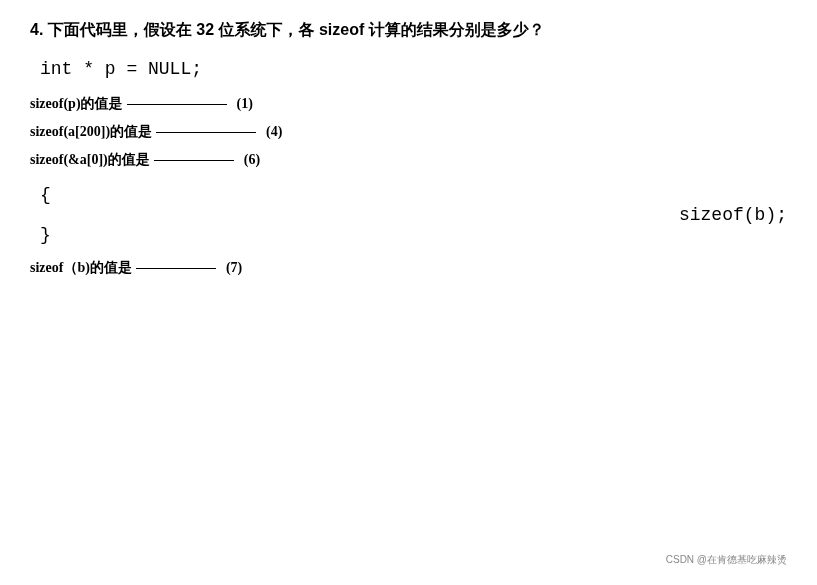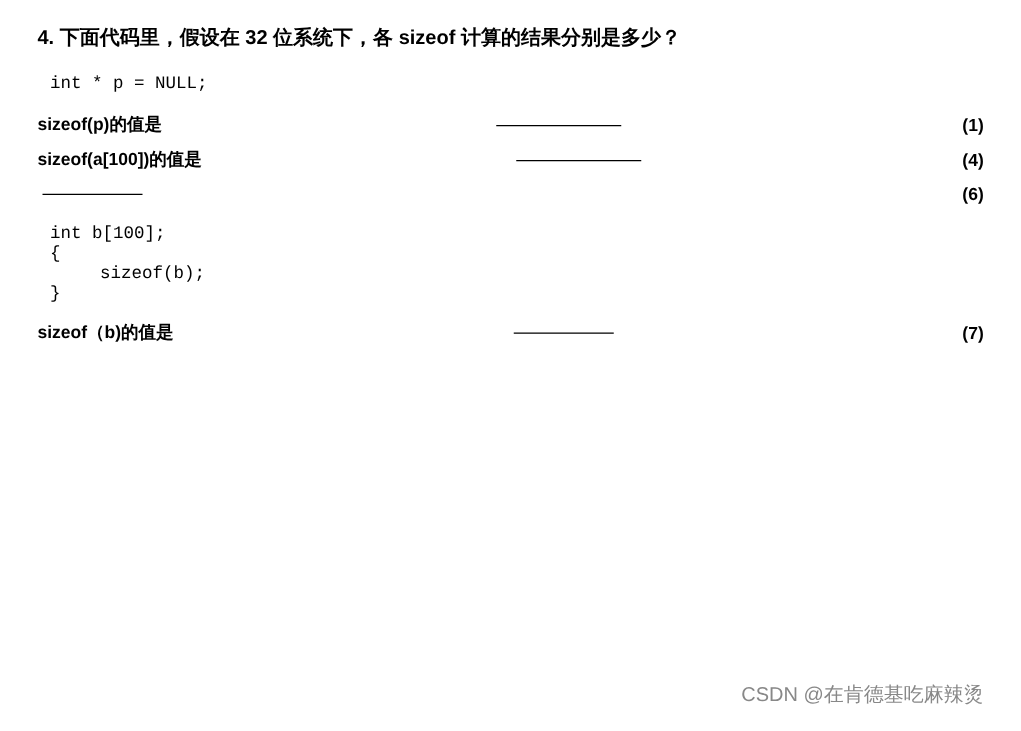--- a/index.html
+++ b/index.html
@@ -28,36 +28,35 @@
     .question-title {
       font-size: 16px;
       font-weight: bold;
       margin-bottom: 18px;
       color: #000;
       font-family: Arial, "SimHei", "Microsoft YaHei", sans-serif;
     }
 
     .code-block {
       font-family: "Courier New", Courier, monospace;
-      font-size: 14px;
+      font-size: 18px;
       color: #000;
       margin-bottom: 14px;
       padding-left: 10px;
     }
 
     .question-line {
-      font-family: Liberation Sans, sans-serif;
+      font-family: Liberation Serif, serif;
       font-size: 14px;
       font-weight: bold;
       color: #000;
       margin-bottom: 10px;
       display: flex;
       align-items: center;
       padding-left: 0;
-      justify-content: space-between;
     }
 
     .underline-blank {
       display: inline-block;
       width: 100px;
       border-bottom: 1.5px solid #000;
       margin: 0 4px;
       vertical-align: bottom;
     }
 
@@ -75,27 +74,28 @@
     }
 
     .section-gap {
       margin-bottom: 16px;
     }
 
     .watermark {
       position: absolute;
       bottom: 18px;
       right: 30px;
-      font-size: 16px;
+      font-size: 10px;
       color: #888;
       font-family: Arial, sans-serif;
     }
 
     .code-indent {
       padding-left: 40px;
+      text-align: right;
     }
   </style>
 </head>
 <body>
 
 <div class="page-container">
 
   <div class="question-title">
     <span>4.</span>
     <span>下面代码里，假设在 32 位系统下，各 sizeof 计算的结果分别是多少？</span>
@@ -106,31 +106,31 @@
   </div>
 
   <div class="question-line">
     <span>sizeof(p)的值是</span>
     <span class="underline-blank"></span>
     <span class="num-label">(1)</span>
   </div>
 
 
   <div class="question-line">
-    <span>sizeof(a[100])的值是</span>
+    <span>sizeof(a[200])的值是</span>
     <span class="underline-blank"></span>
     <span class="num-label">(4)</span>
   </div>
   <div class="question-line section-gap">
+    <span>sizeof(&amp;a[0])的值是</span>
     <span class="underline-blank-sm"></span>
     <span class="num-label">(6)</span>
   </div>
 
   <div class="code-block">
-    <div>int b[100];</div>
     <div>{</div>
     <div class="code-indent">sizeof(b);</div>
     <div>}</div>
   </div>
 
   <div class="question-line" style="margin-top: 14px;">
     <span>sizeof（b)的值是</span>
     <span class="underline-blank-sm"></span>
     <span class="num-label">(7)</span>
   </div>

